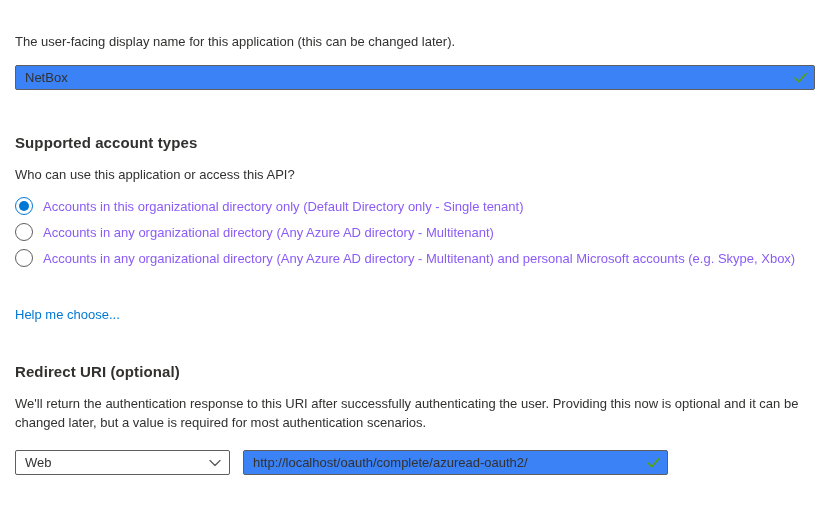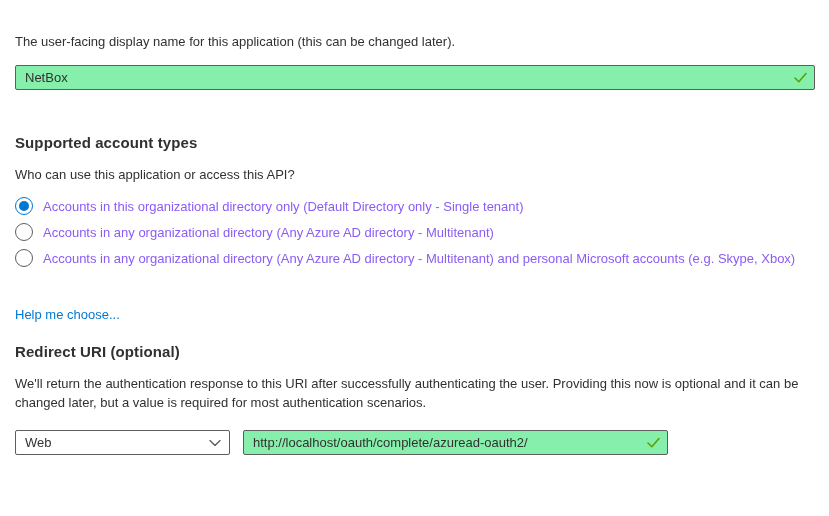--- a/index.html
+++ b/index.html
@@ -41,21 +41,21 @@
   .text-input {
     width: 100%;
     height: 25px;
     border: 1px solid #605e5c;
     border-radius: 2px;
     font-family: "Liberation Sans", sans-serif;
     font-size: 13px;
     color: #323130;
     padding: 0 28px 0 9px;
     outline: none;
-    background: #86efac;
+    background: #3b82f6;
   }
   .input-check {
     position: absolute;
     right: 8px;
     top: 50%;
     transform: translateY(-50%);
     pointer-events: none;
     display: flex;
     align-items: center;
   }
@@ -172,21 +172,21 @@
       </div>
       <div class="radio-row">
         <span class="radio-circle"></span>
         <span class="radio-label">Accounts in any organizational directory (Any Azure AD directory - Multitenant) and personal Microsoft accounts (e.g. Skype, Xbox)</span>
       </div>
     </div>
 
     <a class="link">Help me choose...</a>
   </div>
 
-  <div class="section" style="margin-top:20px;">
+  <div class="section" style="margin-top:40px;">
     <div class="section-title">Redirect URI (optional)</div>
     <div class="desc" style="margin-top:14px;">We'll return the authentication response to this URI after successfully authenticating the user. Providing this now is optional and it can be changed later, but a value is required for most authentication scenarios.</div>
 
     <div class="redirect-row">
       <div class="select-box">
         <span>Web</span>
         <span class="select-chevron">
           <svg width="12" height="7" viewBox="0 0 12 7">
             <path d="M1 1 L6 6 L11 1" stroke="#605e5c" stroke-width="1.4" fill="none" stroke-linecap="round" stroke-linejoin="round"></path>
           </svg>

